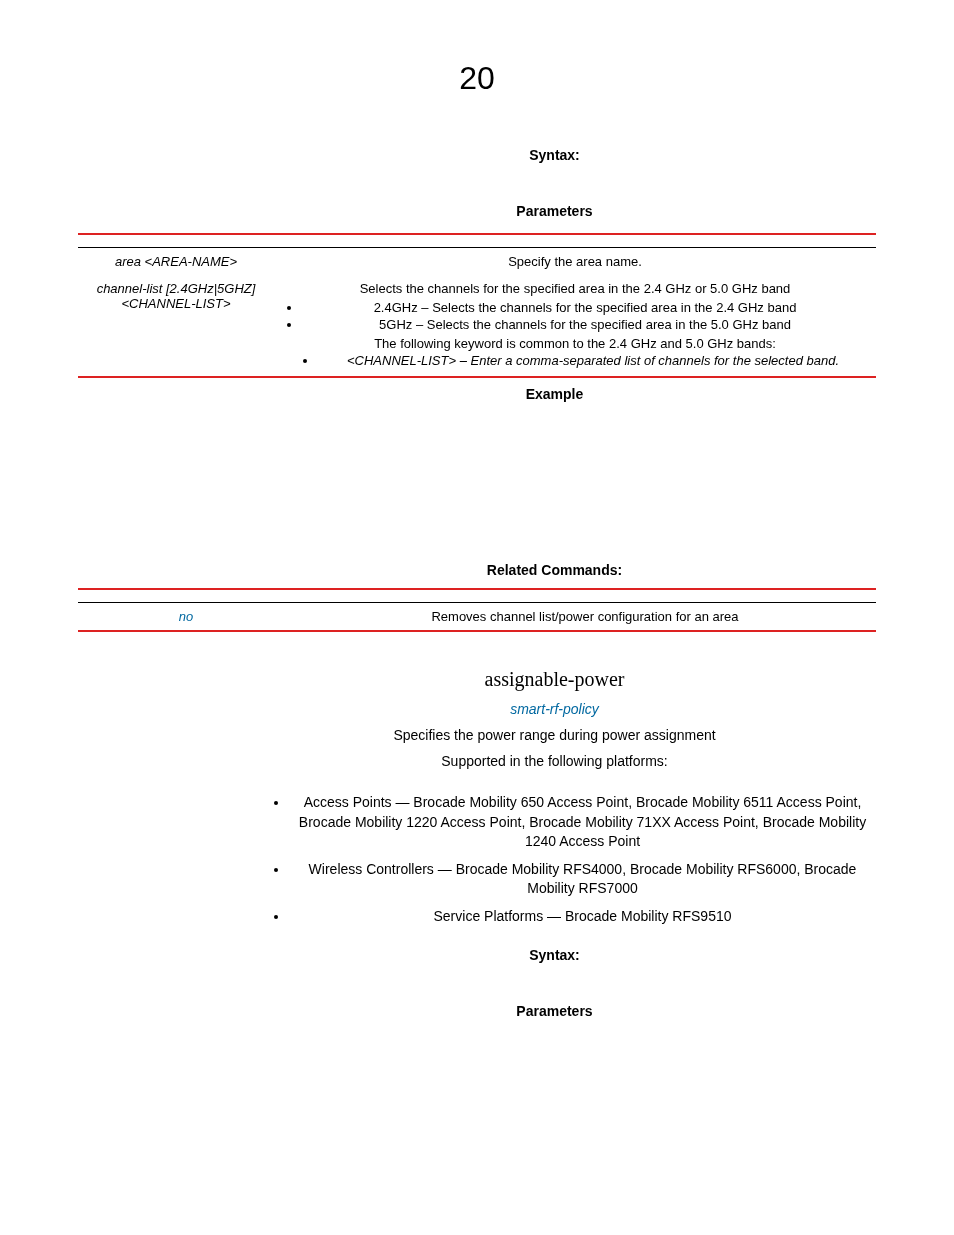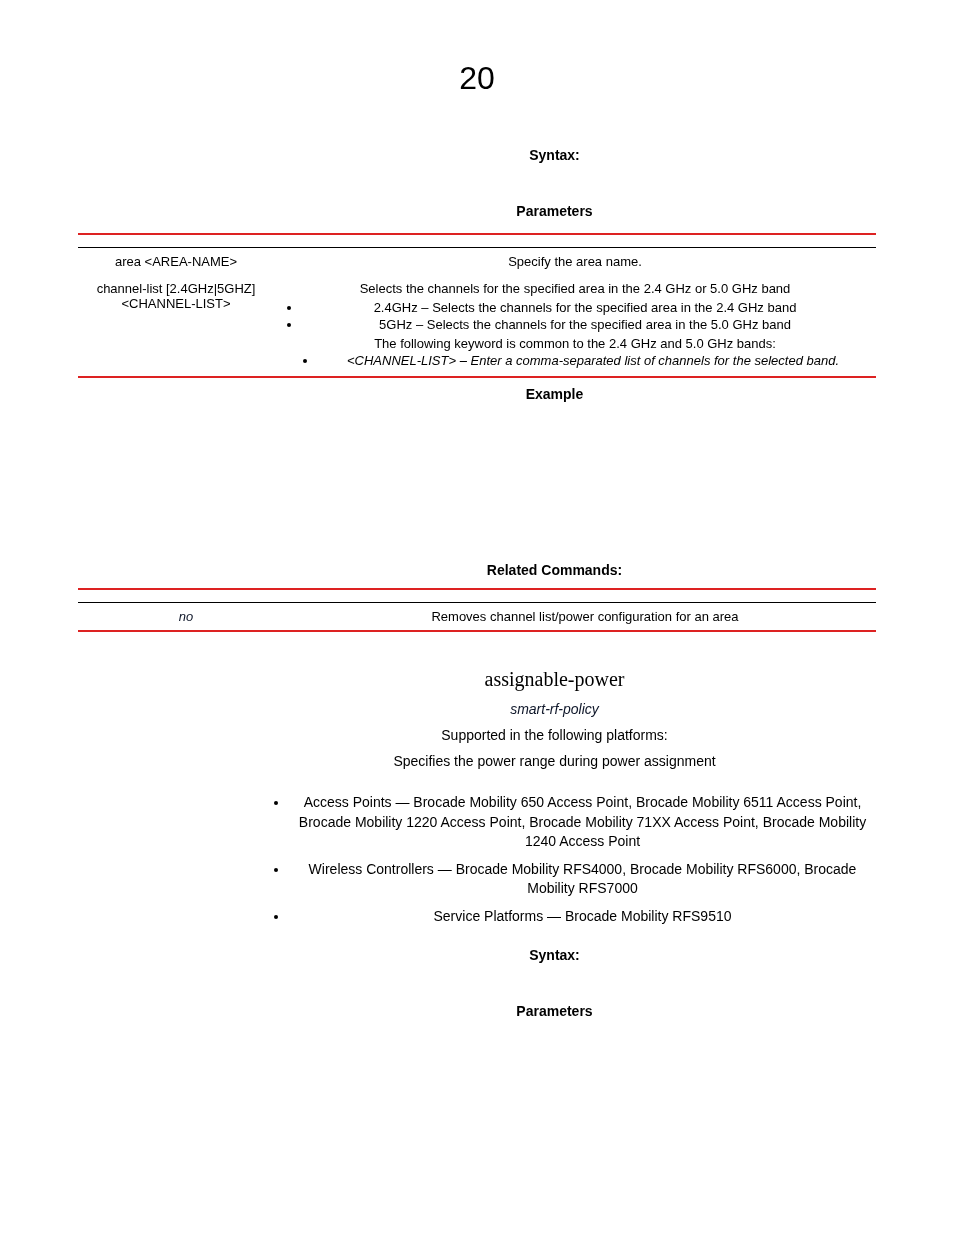--- a/index.html
+++ b/index.html
@@ -47,20 +47,21 @@
   }
   table.params tbody tr.last {
     border-bottom: 2px solid #d22;
   }
   table.params td {
     padding: 6px 8px;
     vertical-align: top;
   }
   table.params td.col1 {
     width: 180px;
+    font-style: italic;
   }
   .disc-list {
     list-style: disc;
     margin: 4px 0 4px 20px;
     padding: 0;
   }
   .disc-list li {
     margin: 2px 0;
   }
   .inner-disc {
@@ -87,21 +88,21 @@
     border-bottom: 2px solid #d22;
   }
   table.related td {
     padding: 6px 8px;
     vertical-align: top;
   }
   table.related td.col1 {
     width: 200px;
   }
   .link-text {
-    color: #0f172a;
+    color: #0369a1;
     font-style: italic;
   }
   .cmd-heading {
     font-size: 20px;
     font-weight: normal;
     font-family: Georgia, "Times New Roman", serif;
     margin-top: 36px;
     margin-bottom: 10px;
   }
   .plat-list {
@@ -186,22 +187,22 @@
         <td>Removes channel list/power configuration for an area</td>
       </tr>
     </tbody>
   </table>
 
   <div class="indent">
     <div class="cmd-heading">assignable-power</div>
     <div class="para">
       <span class="link-text">smart-rf-policy</span>
     </div>
+    <div class="para">Specifies the power range during power assignment</div>
     <div class="para">Supported in the following platforms:</div>
-    <div class="para">Specifies the power range during power assignment</div>
     <ul class="plat-list">
       <li>Access Points — Brocade Mobility 650 Access Point, Brocade Mobility 6511 Access Point, Brocade Mobility 1220 Access Point, Brocade Mobility 71XX Access Point, Brocade Mobility 1240 Access Point</li>
       <li>Wireless Controllers — Brocade Mobility RFS4000, Brocade Mobility RFS6000, Brocade Mobility RFS7000</li>
       <li>Service Platforms — Brocade Mobility RFS9510</li>
     </ul>
     <div class="section-label">Syntax:</div>
     <div class="section-sublabel">Parameters</div>
   </div>
 
 </div>

